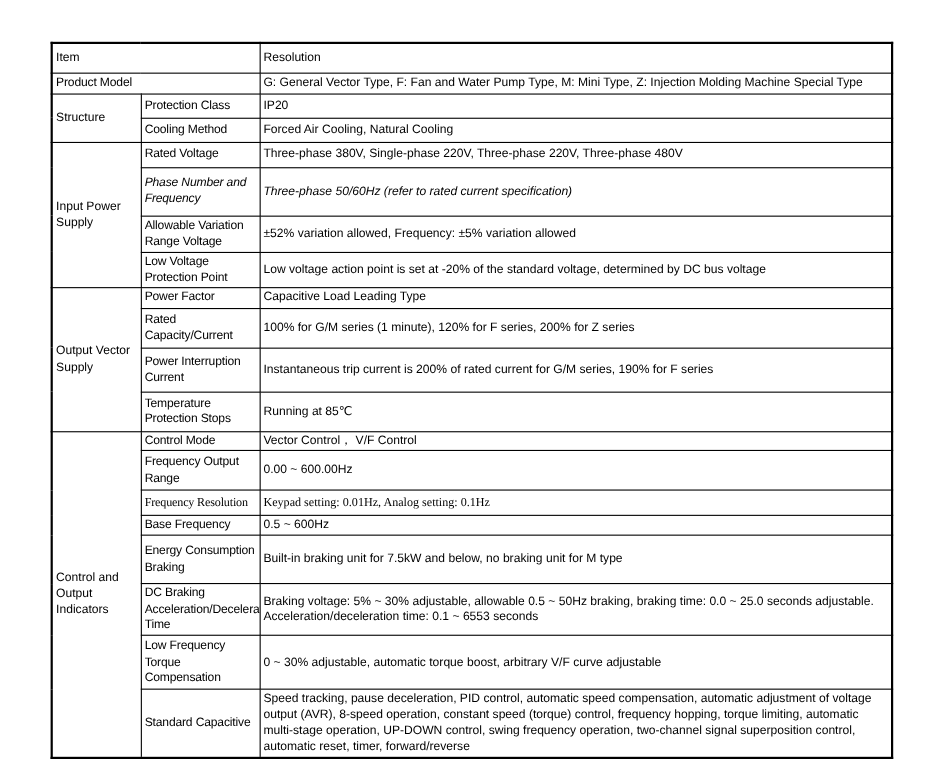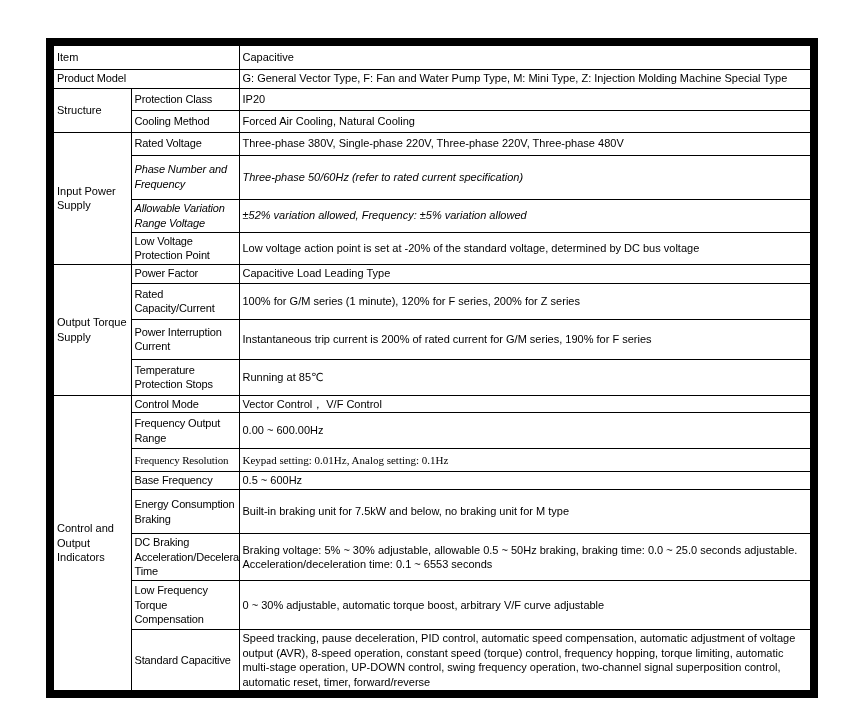--- a/index.html
+++ b/index.html
@@ -7,21 +7,21 @@
     width:860px;height:702px;position:relative;overflow:hidden;
     font-family:"Liberation Sans","DejaVu Sans",sans-serif;
     color:#000;
     -webkit-font-smoothing:antialiased;
   }
   .table-wrap{position:absolute;left:46px;top:38px;}
   table.spec{
     border-collapse:collapse;
     table-layout:fixed;
     width:764px;
-    border:8px solid #000000;
+    border:2px solid #000000;
   }
   table.spec td,table.spec th{
     border:1.4px solid #000;
     vertical-align:middle;
     font-size:11px;
     line-height:1.32;
     padding:1px 3px 1px 3px;
     overflow:hidden;
     font-weight:normal;
     text-align:left;
@@ -53,21 +53,21 @@
   <table class="spec">
     <colgroup>
         <col class="c1">
         <col class="c2">
         <col class="c3">
       </colgroup>
 
     <tbody>
         <tr style="height:27px;">
       <th class="hdr" colspan="2">Item</th>
-      <th class="hdr">Capacitive</th>
+      <th class="hdr">Resolution</th>
     </tr>
 
     <tr style="height:19px;">
       <td class="item-cell" colspan="2">Product Model</td>
       <td class="desc-cell">G: General Vector Type, F: Fan and Water Pump Type, M: Mini Type, Z: Injection Molding Machine Special Type</td>
     </tr>
 
     <tr style="height:22px;">
       <td class="group-cell" rowspan="2">Structure</td>
       <td class="item-cell">Protection Class</td>
@@ -80,31 +80,31 @@
 
     <tr style="height:23px;">
       <td class="group-cell" rowspan="4">Input Power Supply</td>
       <td class="item-cell">Rated Voltage</td>
       <td class="desc-cell">Three-phase 380V, Single-phase 220V, Three-phase 220V, Three-phase 480V</td>
     </tr>
     <tr style="height:44px;font-style:italic;">
       <td class="item-cell">Phase Number and Frequency</td>
       <td class="desc-cell">Three-phase 50/60Hz (refer to rated current specification)</td>
     </tr>
-    <tr style="height:33px;font-style:italic;">
+    <tr style="height:33px;">
       <td class="item-cell">Allowable Variation Range Voltage</td>
       <td class="desc-cell">±52% variation allowed, Frequency: ±5% variation allowed</td>
     </tr>
     <tr style="height:32px;">
       <td class="item-cell">Low Voltage Protection Point</td>
       <td class="desc-cell">Low voltage action point is set at -20% of the standard voltage, determined by DC bus voltage</td>
     </tr>
 
     <tr style="height:19px;">
-      <td class="group-cell" rowspan="4">Output Torque Supply</td>
+      <td class="group-cell" rowspan="4">Output Vector Supply</td>
       <td class="item-cell">Power Factor</td>
       <td class="desc-cell">Capacitive Load Leading Type</td>
     </tr>
     <tr style="height:36px;">
       <td class="item-cell">Rated Capacity/Current</td>
       <td class="desc-cell">100% for G/M series (1 minute), 120% for F series, 200% for Z series</td>
     </tr>
     <tr style="height:40px;">
       <td class="item-cell">Power Interruption Current</td>
       <td class="desc-cell">Instantaneous trip current is 200% of rated current for G/M series, 190% for F series</td>

